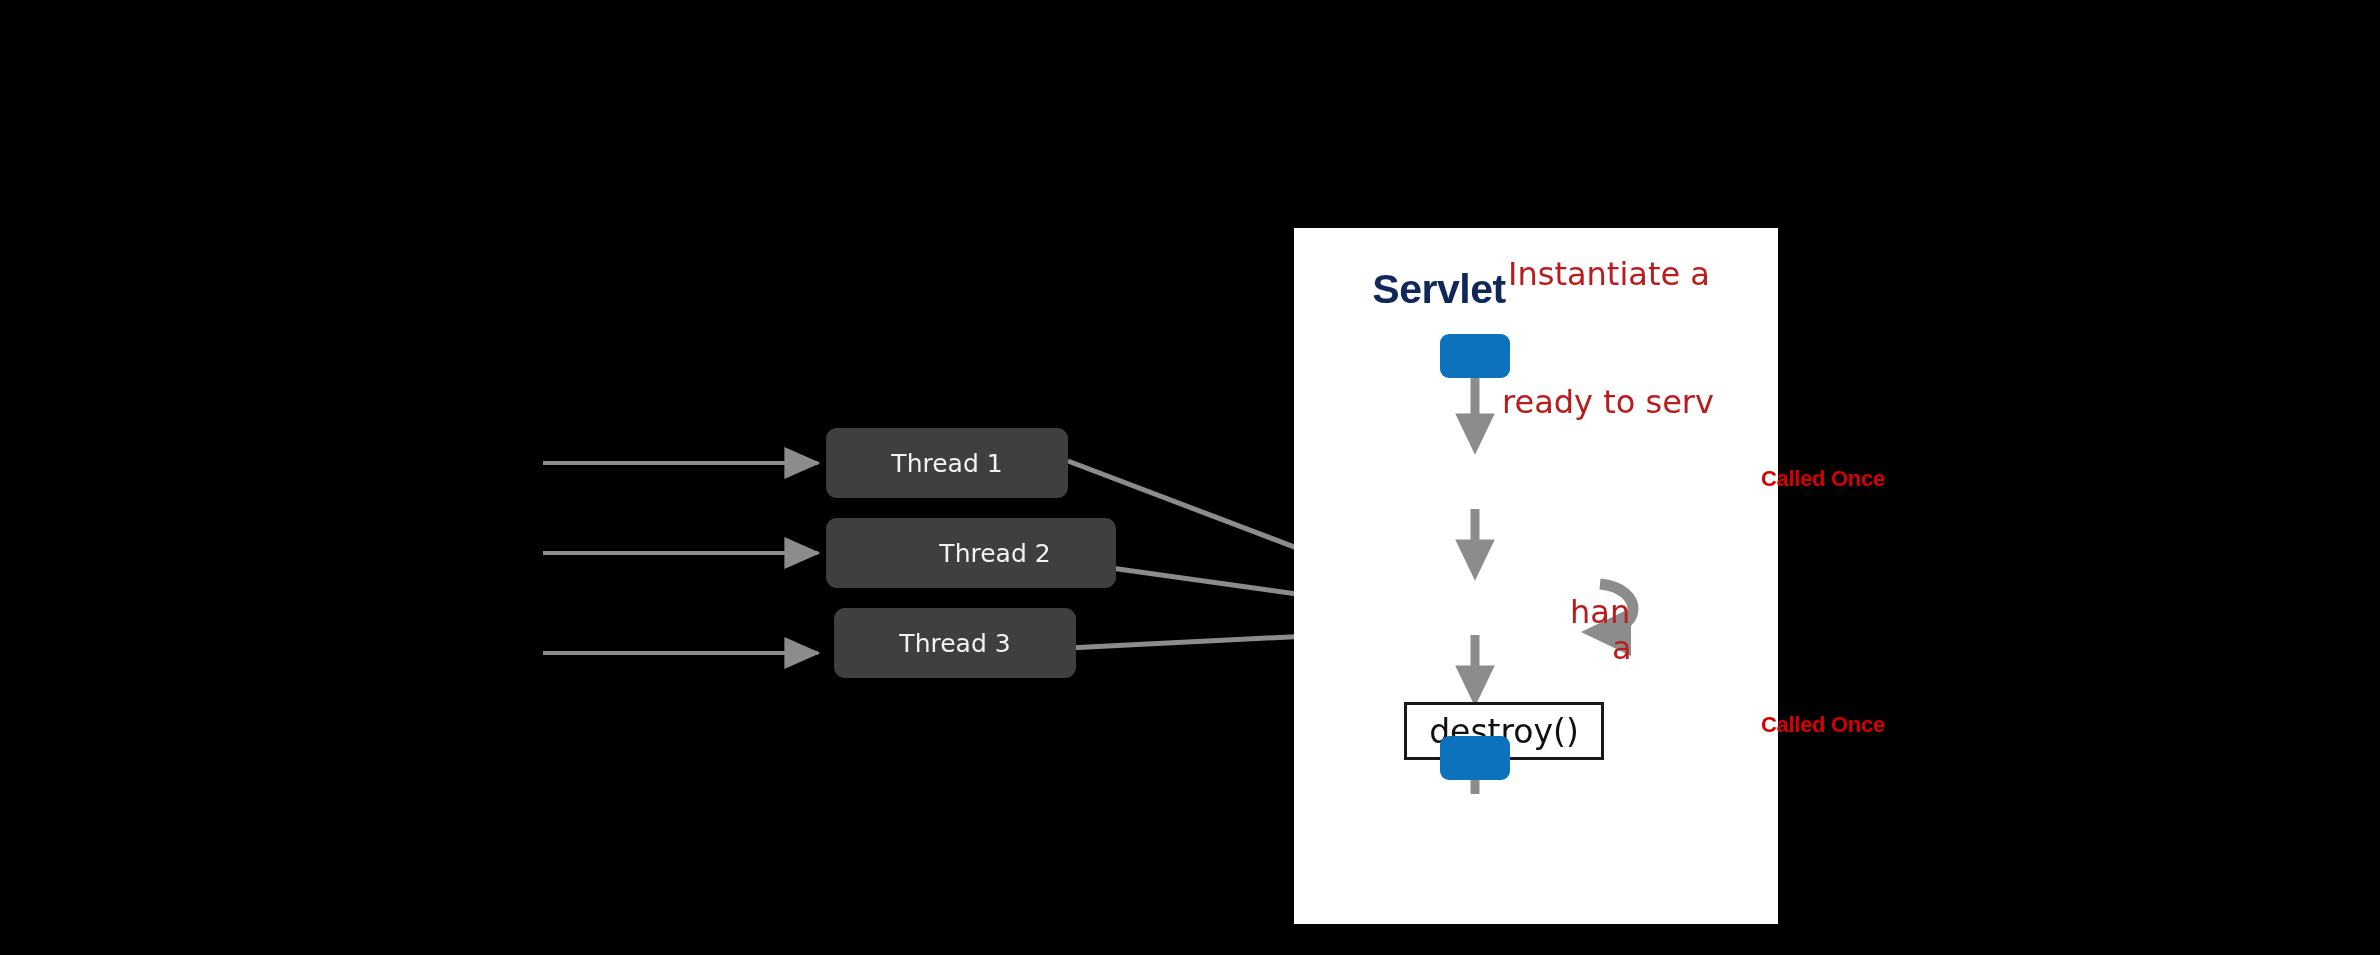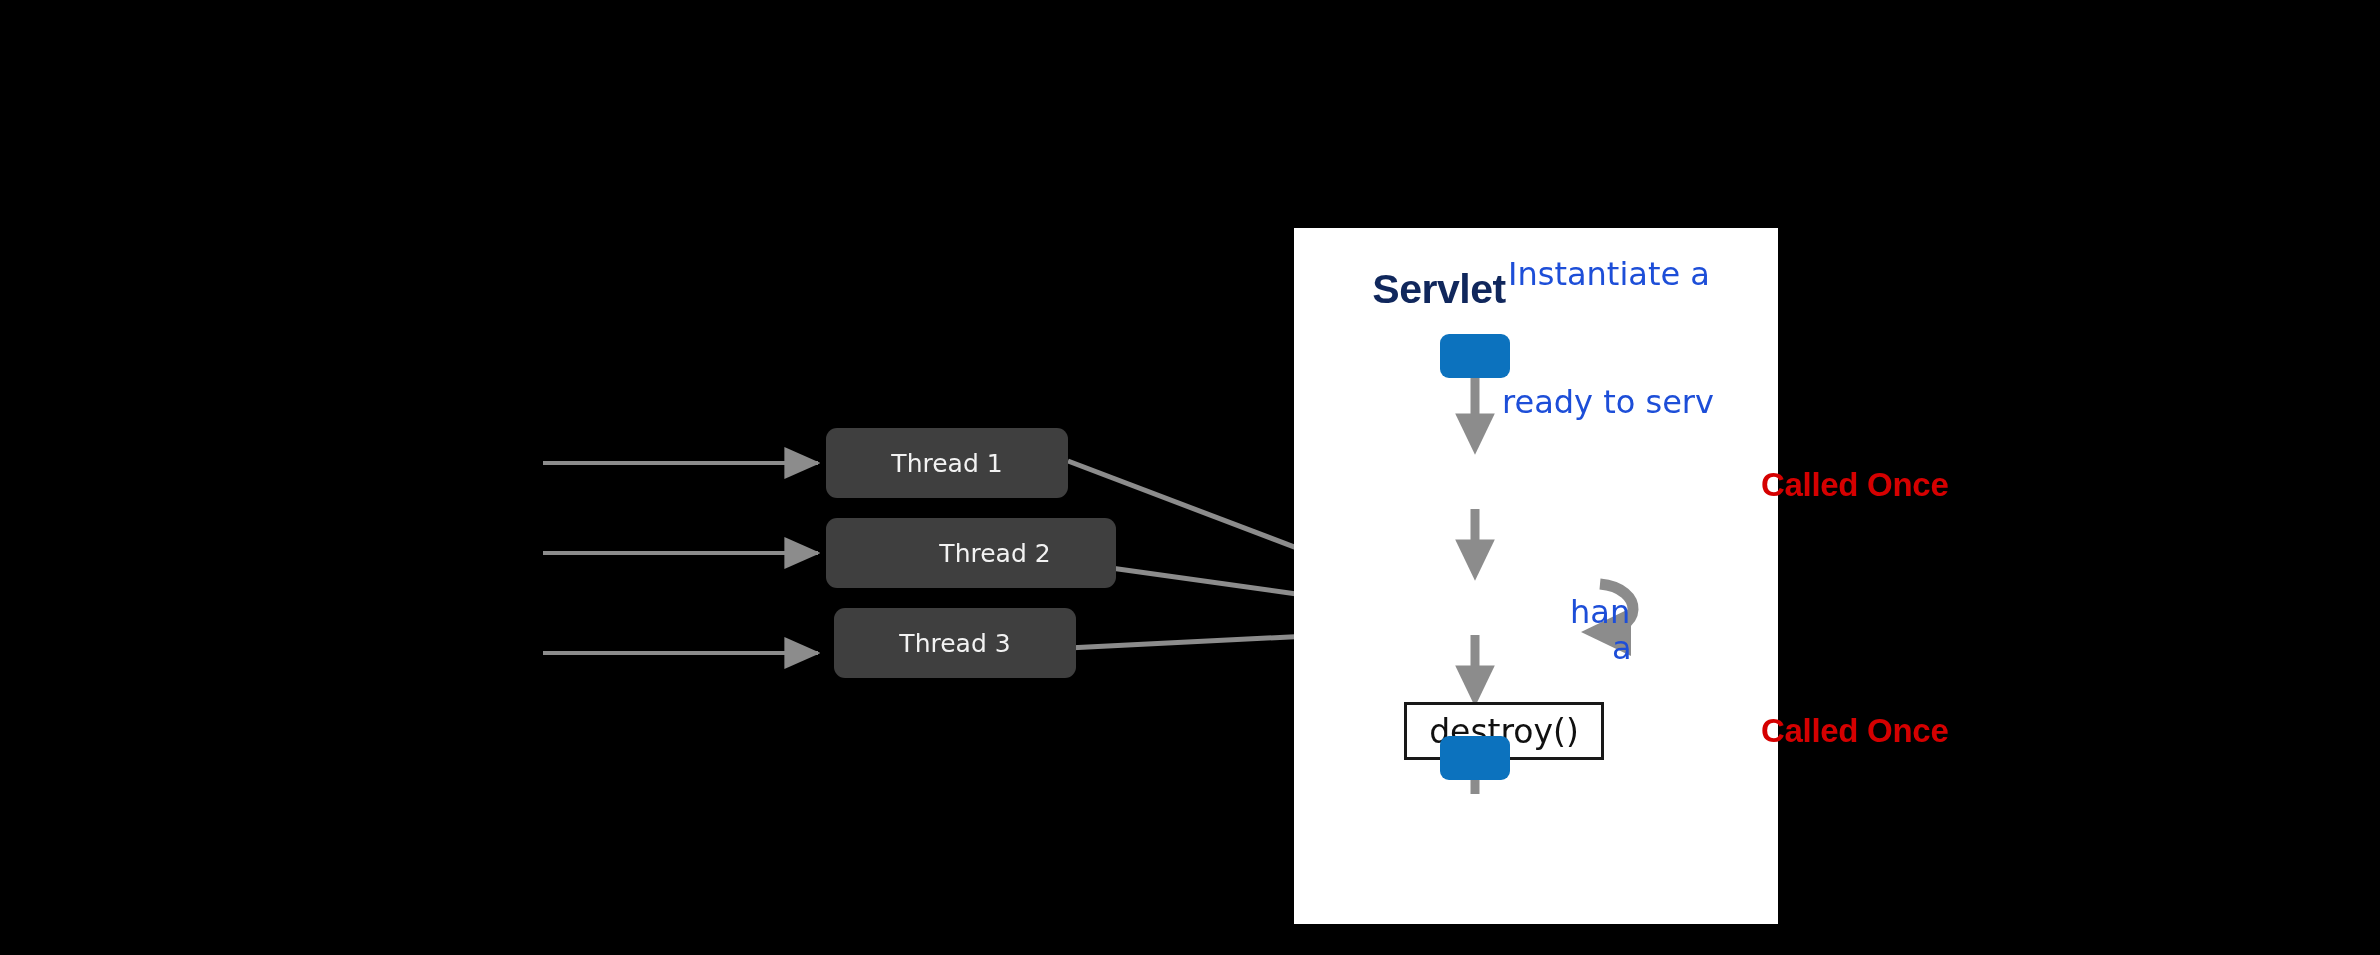--- a/index.html
+++ b/index.html
@@ -74,35 +74,35 @@
   }
   .box-init    { top: 222px; }
   .box-service { top: 348px; }
   .box-destroy { top: 474px; margin-left: 8px; }
 
   
   .edge-label {
     position: absolute;
     font-family: "DejaVu Sans", sans-serif;
     font-size: 32px;
-    color: #1d4ed8;
+    color: #b91c1c;
     white-space: nowrap;
     line-height: 1.05;
   }
   .lbl-instantiate { left: 214px; top: 30px; }
   .lbl-ready       { left: 208px; top: 158px; }
   .lbl-handle      { left: 276px; top: 368px; }
   .lbl-handle2     { left: 318px; top: 404px; }
 
   
   .called-note {
     position: absolute;
     font-family: "Liberation Sans", sans-serif;
     font-weight: bold;
-    font-size: 33px;
+    font-size: 22px;
     color: #D50000;
     white-space: nowrap;
     letter-spacing: -0.3px;
   }
   .called-init    { left: 1761px; top: 466px; }
   .called-destroy { left: 1761px; top: 712px; }
 
   
   .thread-box {
     position: absolute;

